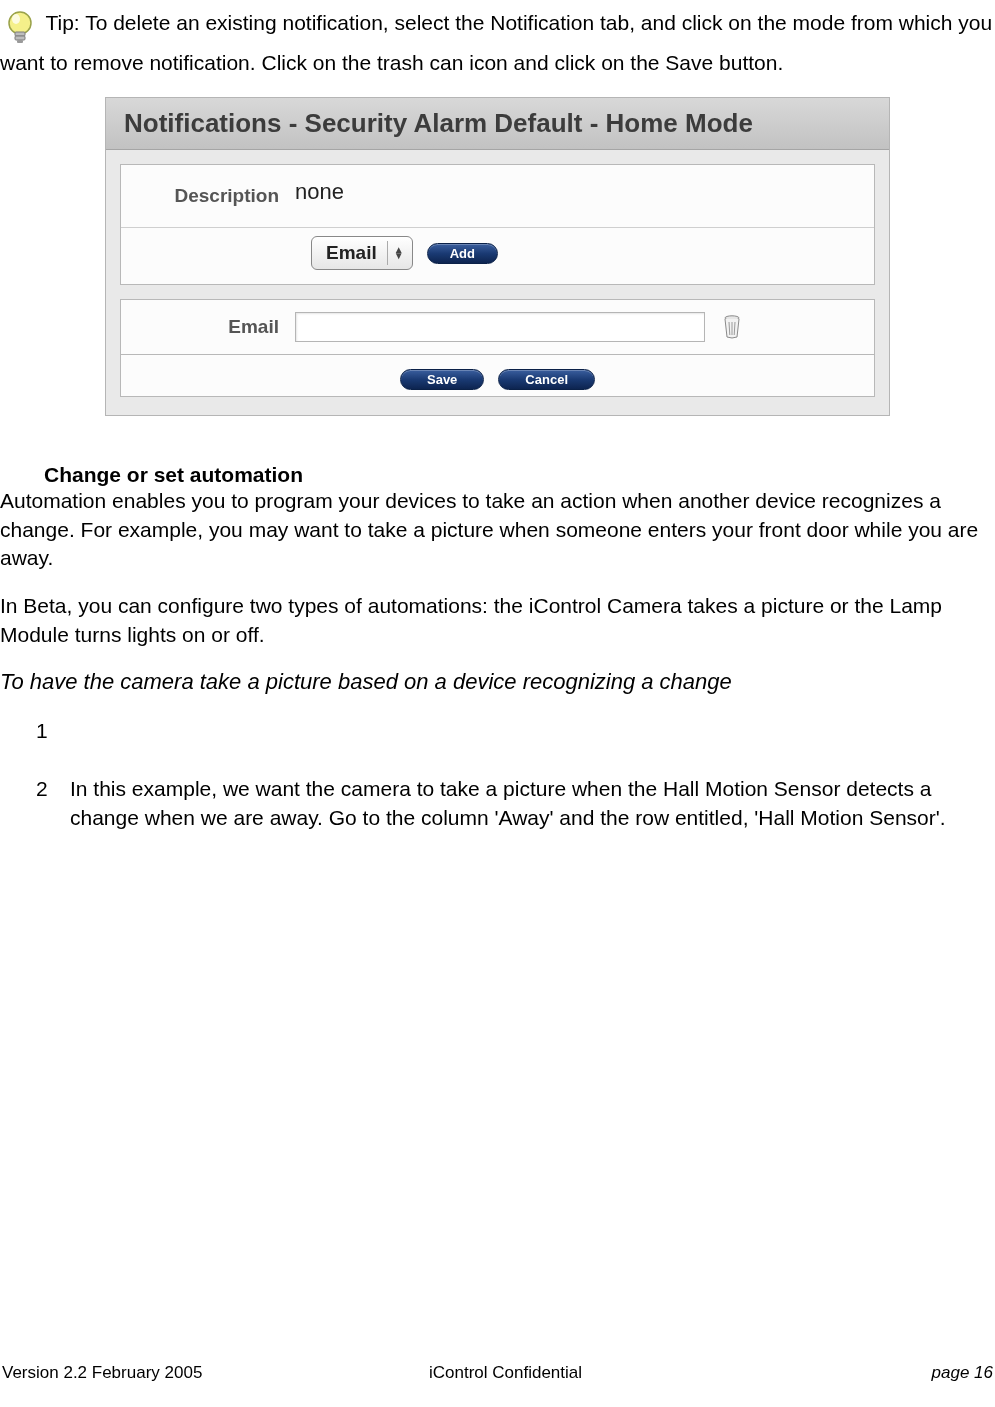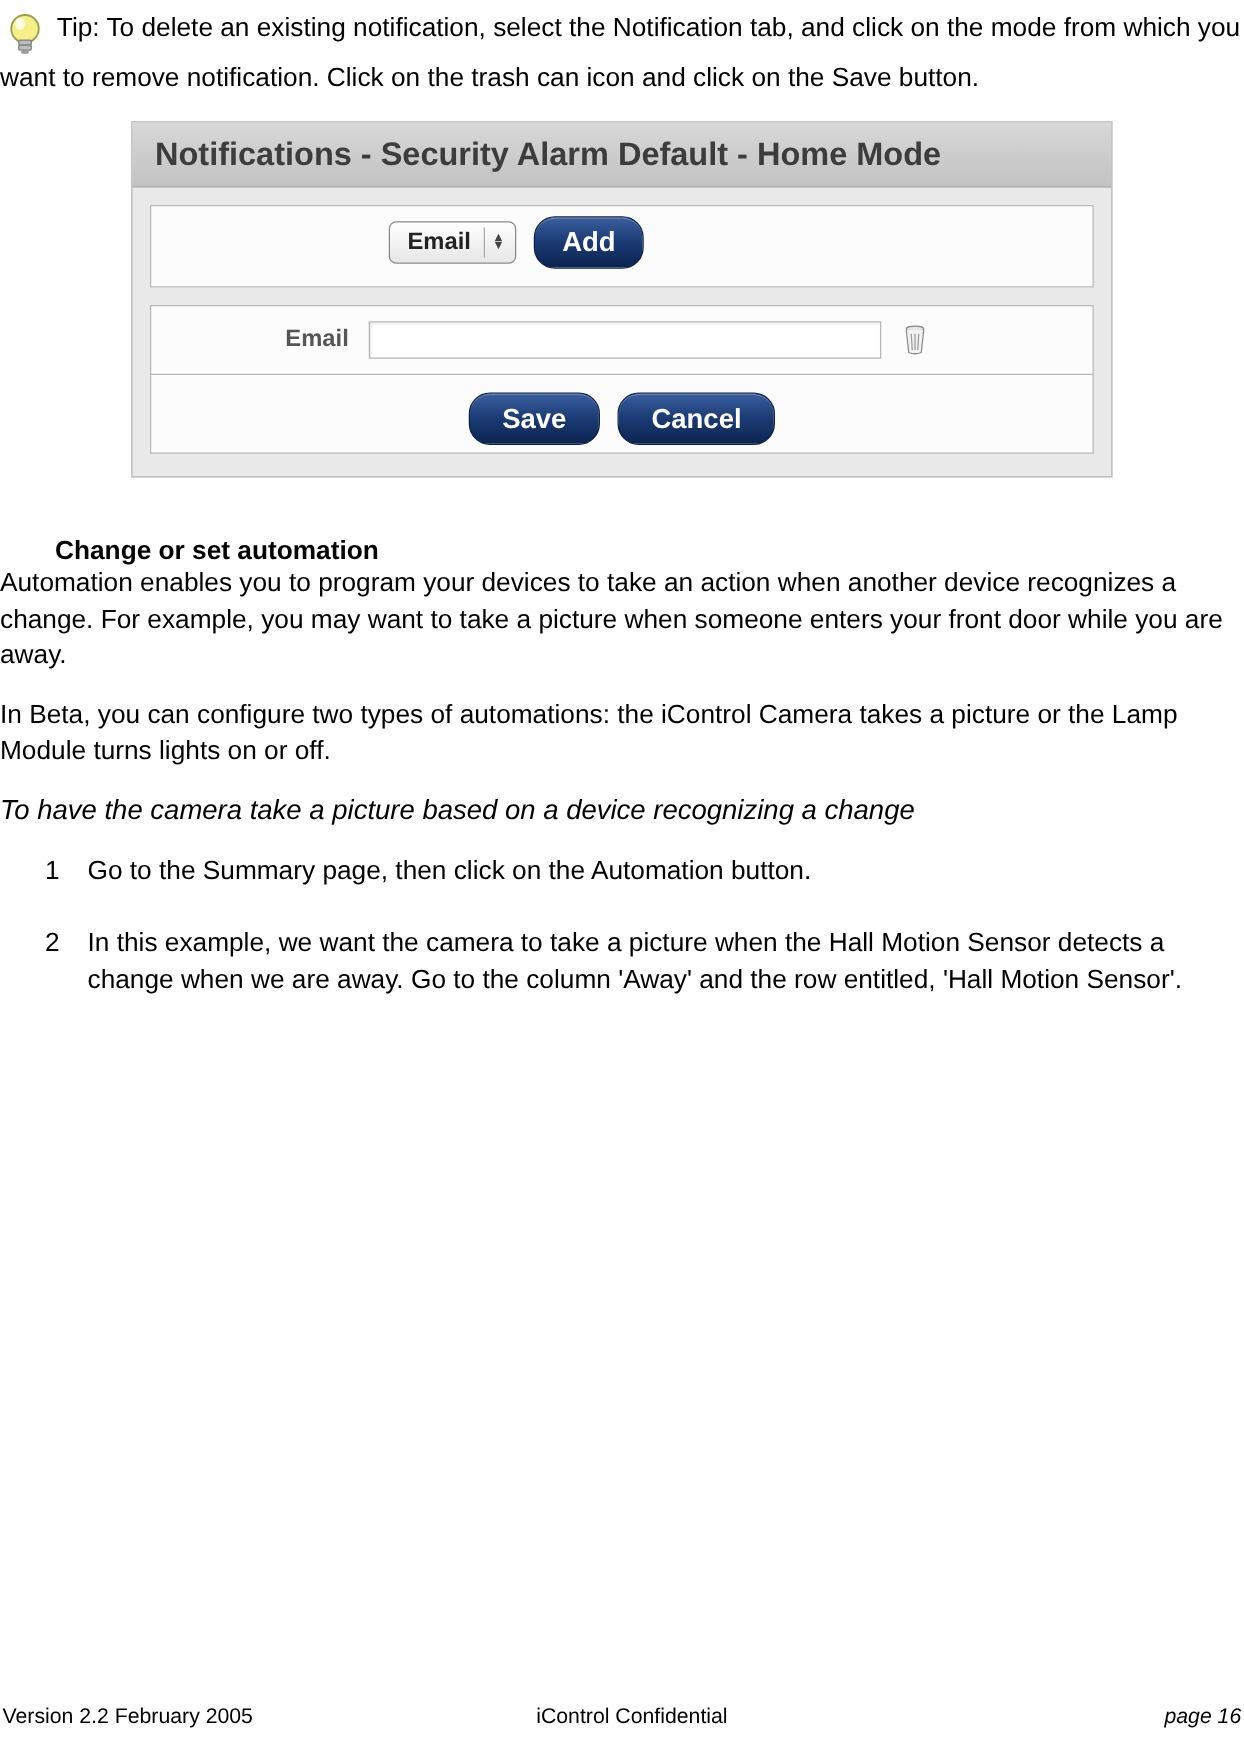--- a/index.html
+++ b/index.html
@@ -99,28 +99,28 @@
       flex-direction: column;
       justify-content: center;
       line-height: 6px;
       font-size: 10px;
       color: #444;
     }
     .pill-btn {
       display: inline-flex;
       align-items: center;
       justify-content: center;
-      height: 42px;
+      height: 21px;
       padding: 0 22px;
       border-radius: 17px;
       background: linear-gradient(#3a5e9e 0%, #1a3a73 50%, #0d2450 100%);
       color: #fff;
       font-family: "Lucida Grande", Arial, sans-serif;
       font-weight: bold;
-      font-size: 22px;
+      font-size: 13px;
       border: 1px solid #0b2148;
       box-shadow: inset 0 1px 0 rgba(255,255,255,.25);
       margin-left: 14px;
     }
     .select-add-row {
       padding: 8px 14px 14px 14px;
       display: flex;
       justify-content: flex-start;
       align-items: center;
     }
@@ -198,20 +198,26 @@
     </svg>
   </span>
   <span class="tip-text">Tip: To delete an existing notification, select the Notification tab, and click on the mode from which you want to remove notification.  Click on the trash can icon and click on the Save button.</span>
 </div>
 
 <div class="screenshot-wrap">
   <div class="screenshot">
     <div class="shot-header">Notifications - Security Alarm Default - Home Mode</div>
 
     <div class="panel">
+      <div class="panel-row bordered">
+        <div class="row-label">Description</div>
+        <div class="row-control">
+          <span class="desc-text">none</span>
+        </div>
+      </div>
       <div class="select-add-row">
         <div class="spacer-left"></div>
         <div class="aqua-select">
           <span>Email</span>
           <span class="sep"></span>
           <span class="arrows">
             <span>▲</span>
               <span>▼</span>
           </span>
         </div>
@@ -247,21 +253,20 @@
 </div>
 
 <div class="section-heading">Change or set automation</div>
 <div class="body-para">Automation enables you to program your devices to take an action when another device recognizes a change.  For example, you may want to take a picture when someone enters your front door while you are away.</div>
 <div class="body-para spaced">In Beta, you can configure two types of automations: the iControl Camera takes a picture or the Lamp Module turns lights on or off.</div>
 <div class="italic-heading">To have the camera take a picture based on a device recognizing a change</div>
 
 <div class="steps">
   <div class="step">
     <div class="step-num">1</div>
-    <div class="step-body">Go to the Summary page, then click on the Automation button.</div>
   </div>
   <div class="step">
     <div class="step-num">2</div>
     <div class="step-body">In this example, we want the camera to take a picture when the Hall Motion Sensor detects a change when we are away. Go to the column 'Away' and the row entitled, 'Hall Motion Sensor'.</div>
   </div>
 </div>
 
 <div class="footer">
   <span>Version 2.2 February 2005</span>
   <span class="center">iControl     Confidential</span>

